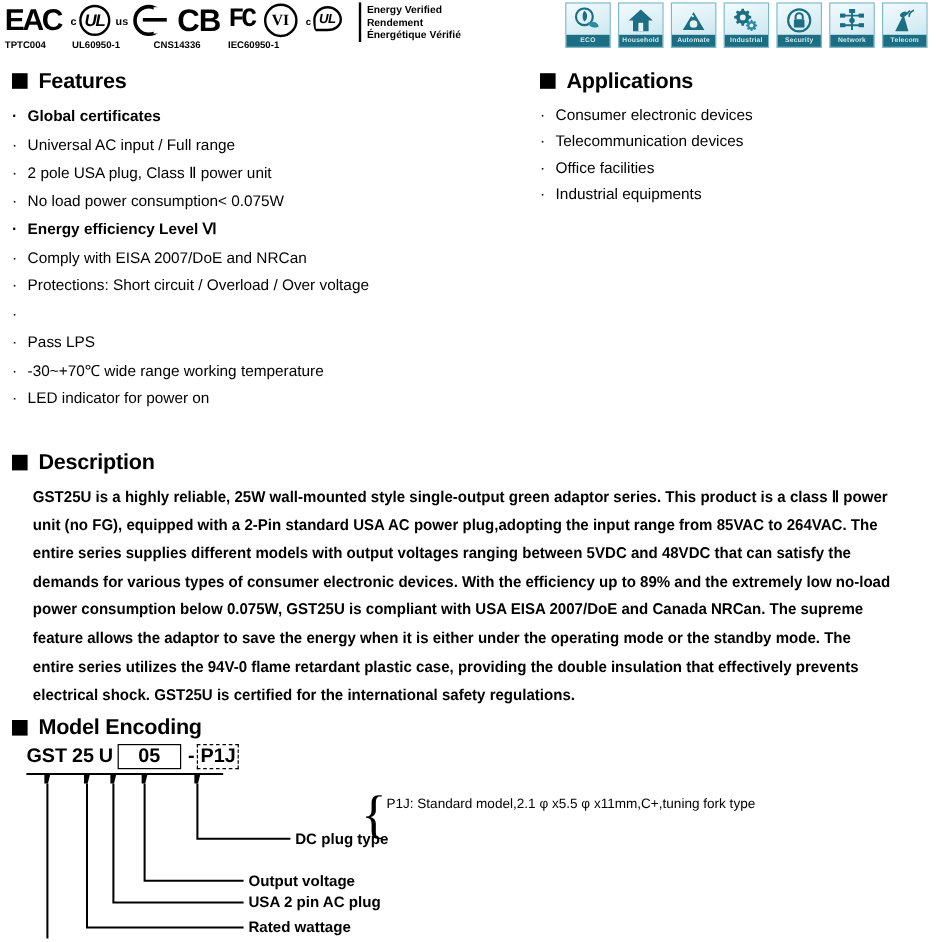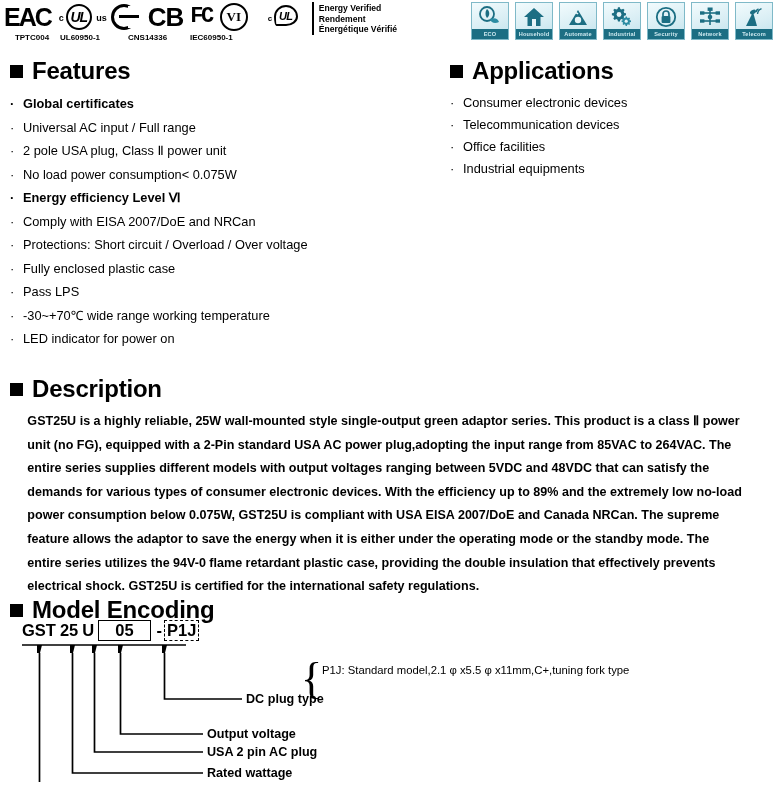--- a/index.html
+++ b/index.html
@@ -46,41 +46,41 @@
       border:2px solid #000; border-radius: 50% 50% 50% 10%/55% 55% 45% 45%; }
   .cul-mark .t { position:absolute; left:6px; top:2px; width:24px; height:21px;
       display:flex; align-items:center; justify-content:center; font-size:11px;
       font-weight:bold; font-style:italic; letter-spacing:-0.5px; }
 
   .energy-ver { border-left: 2px solid #000; padding-left: 5px; margin-left: 4px;
       font-size: 8.6px; font-weight: bold; line-height: 10.5px; padding-top: 1px; }
 
   .cert-codes { display: flex; font-size: 8px; font-weight: bold; margin-top: 1px; height: 12px;}
   .cert-codes span { display:block; }
-  .cc1 { width: 56px; text-align: center; }
+  .cc1 { width: 56px; }
   .cc2 { width: 68px; }
   .cc3 { width: 62px; }
   .cc4 { width: 70px; }
 
   
   .app-icons { position: absolute; right: 7px; top: 2px; display: flex; gap: 6px; }
   .app-icon { width: 38px; height: 38px; position: relative;
       background: linear-gradient(160deg,#f2fbfd 0%,#d9eef4 55%,#bfe2ec 100%);
       border: 1px solid #7fb9c8; }
   .app-icon .glyph { position: absolute; left:0; top:1px; width: 100%; height: 26px;
       display:flex; align-items:center; justify-content:center; }
   .app-icon .glyph svg { display:block; }
   .app-icon .cap { position:absolute; left:0; bottom:0; width:100%; height:10px;
       background:#1c6e83; color:#cfeaf1; font-size:5.6px; font-weight:bold;
       display:flex; align-items:center; justify-content:center; letter-spacing:0.2px; }
 
   
   .sec-head { display: flex; align-items: center; }
   .sec-sq { width: 13px; height: 13px; background: #000; margin-right: 9px; }
-  .sec-title { font-size: 24px; font-weight: bold; letter-spacing: -0.2px; }
+  .sec-title { font-size: 18px; font-weight: bold; letter-spacing: -0.2px; }
 
   
   .features { position: absolute; left: 10px; top: 57px; width: 430px; }
   .applications { position: absolute; left: 450px; top: 57px; width: 325px; }
   .bullets { margin-top: 7px; }
   .bullet { display: flex; font-size: 12.8px; line-height: 23.5px; white-space: nowrap; }
   .bullet .dot { width: 13px; flex: none; text-align: left; font-size: 13px; }
   .bullet.bold { font-weight: bold; }
   .apps .bullet { line-height: 22px; }
 
@@ -137,21 +137,21 @@
       </div>
 
       <div class="cert-mark" style="margin-right:7px;">
         <span class="cb-mark">CB</span>
       </div>
 
       <div class="cert-mark" style="margin-right:8px;">
         <span class="fcc-mark">FC</span>
       </div>
 
-      <div class="cert-mark" style="margin-right:20px;">
+      <div class="cert-mark" style="margin-right:7px;">
         <span class="vi-mark">VI</span>
       </div>
 
       <div class="cert-mark">
         <div class="cul-mark">
           <span class="c">c</span>
           <span class="bub"></span>
           <span class="t">UL</span>
         </div>
       </div>
@@ -297,21 +297,20 @@
       <div class="bullet">
         <span class="dot">·</span>
         <span>Comply with EISA 2007/DoE and NRCan</span>
       </div>
       <div class="bullet">
         <span class="dot">·</span>
         <span>Protections: Short circuit / Overload / Over voltage</span>
       </div>
       <div class="bullet">
         <span class="dot">·</span>
-        <span>Fully enclosed plastic case</span>
       </div>
       <div class="bullet">
         <span class="dot">·</span>
         <span>Pass LPS</span>
       </div>
       <div class="bullet">
         <span class="dot">·</span>
         <span>-30~+70℃ wide range working temperature</span>
       </div>
       <div class="bullet">

